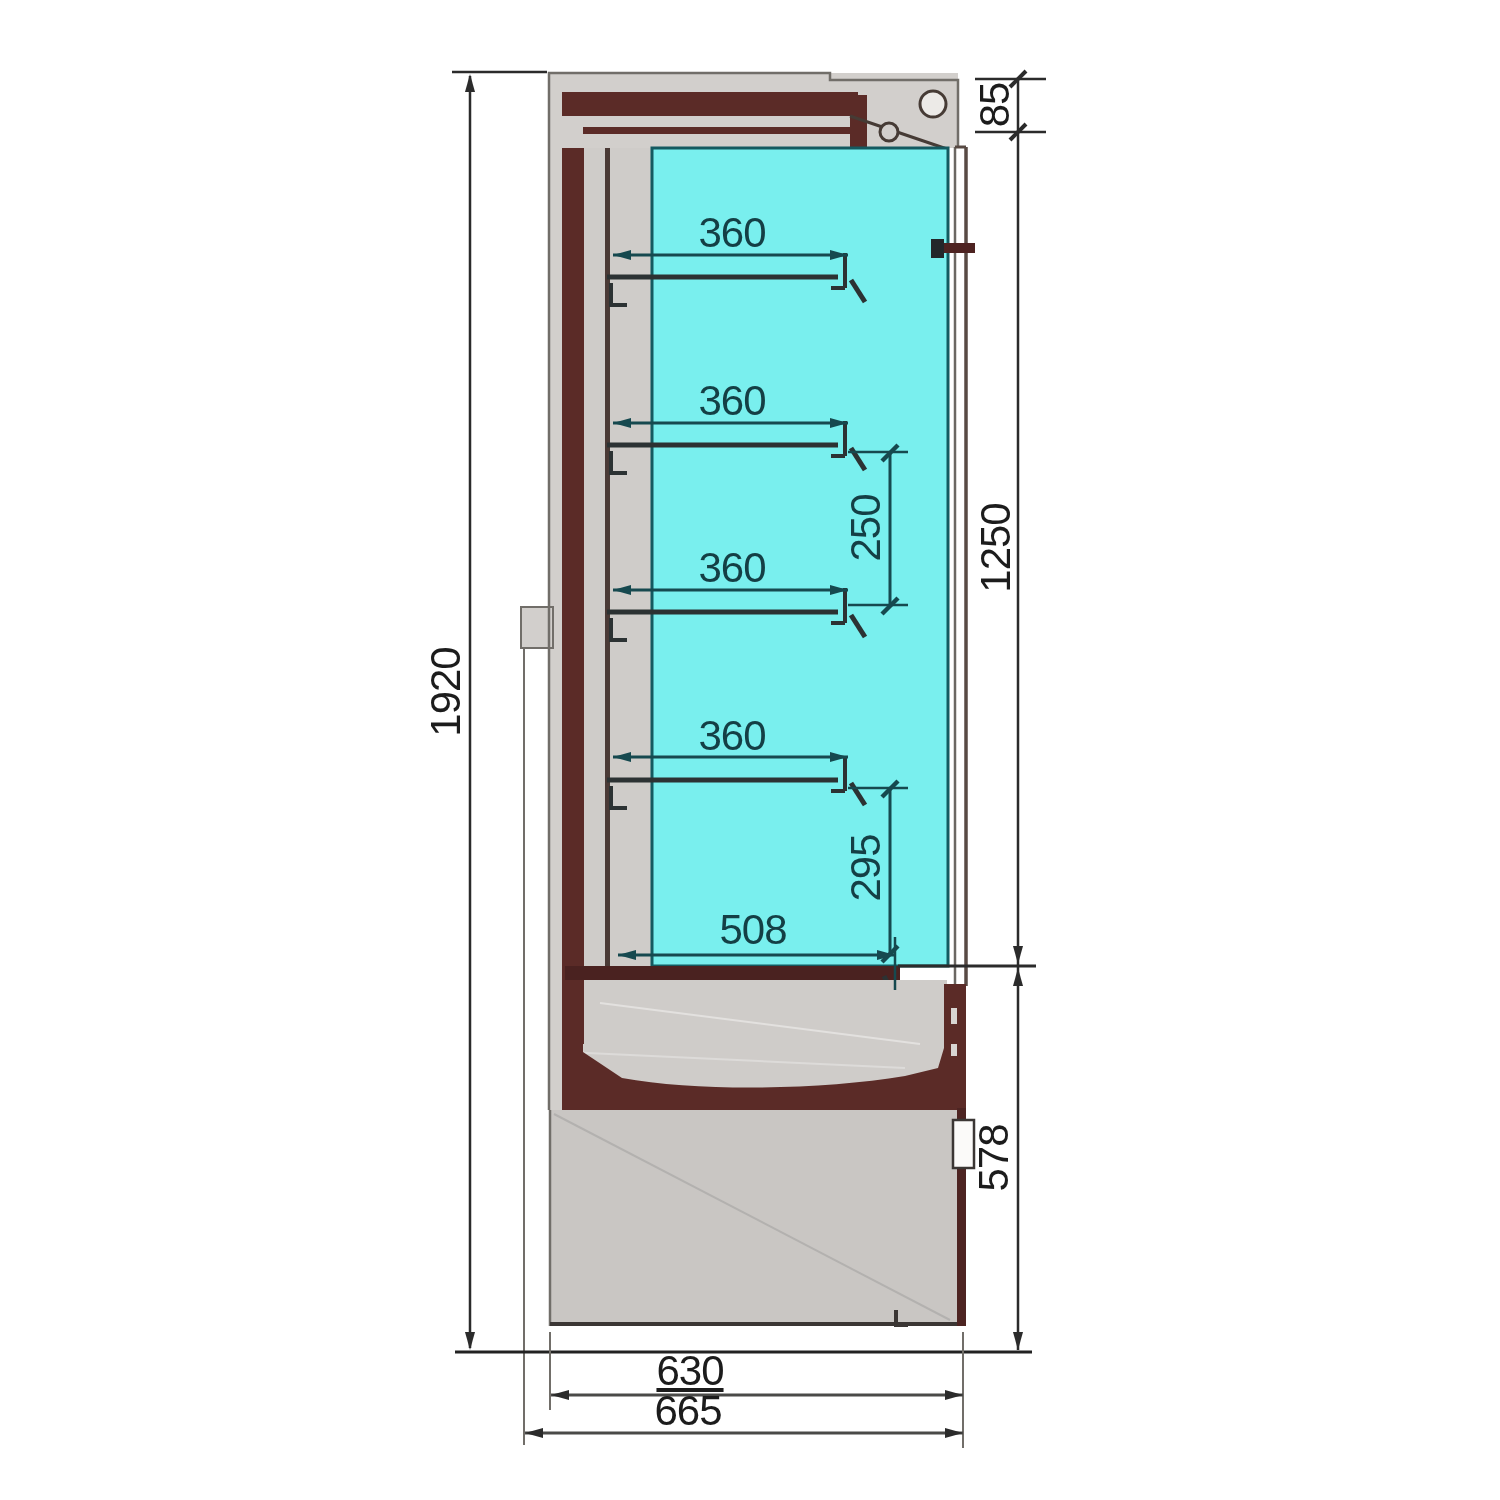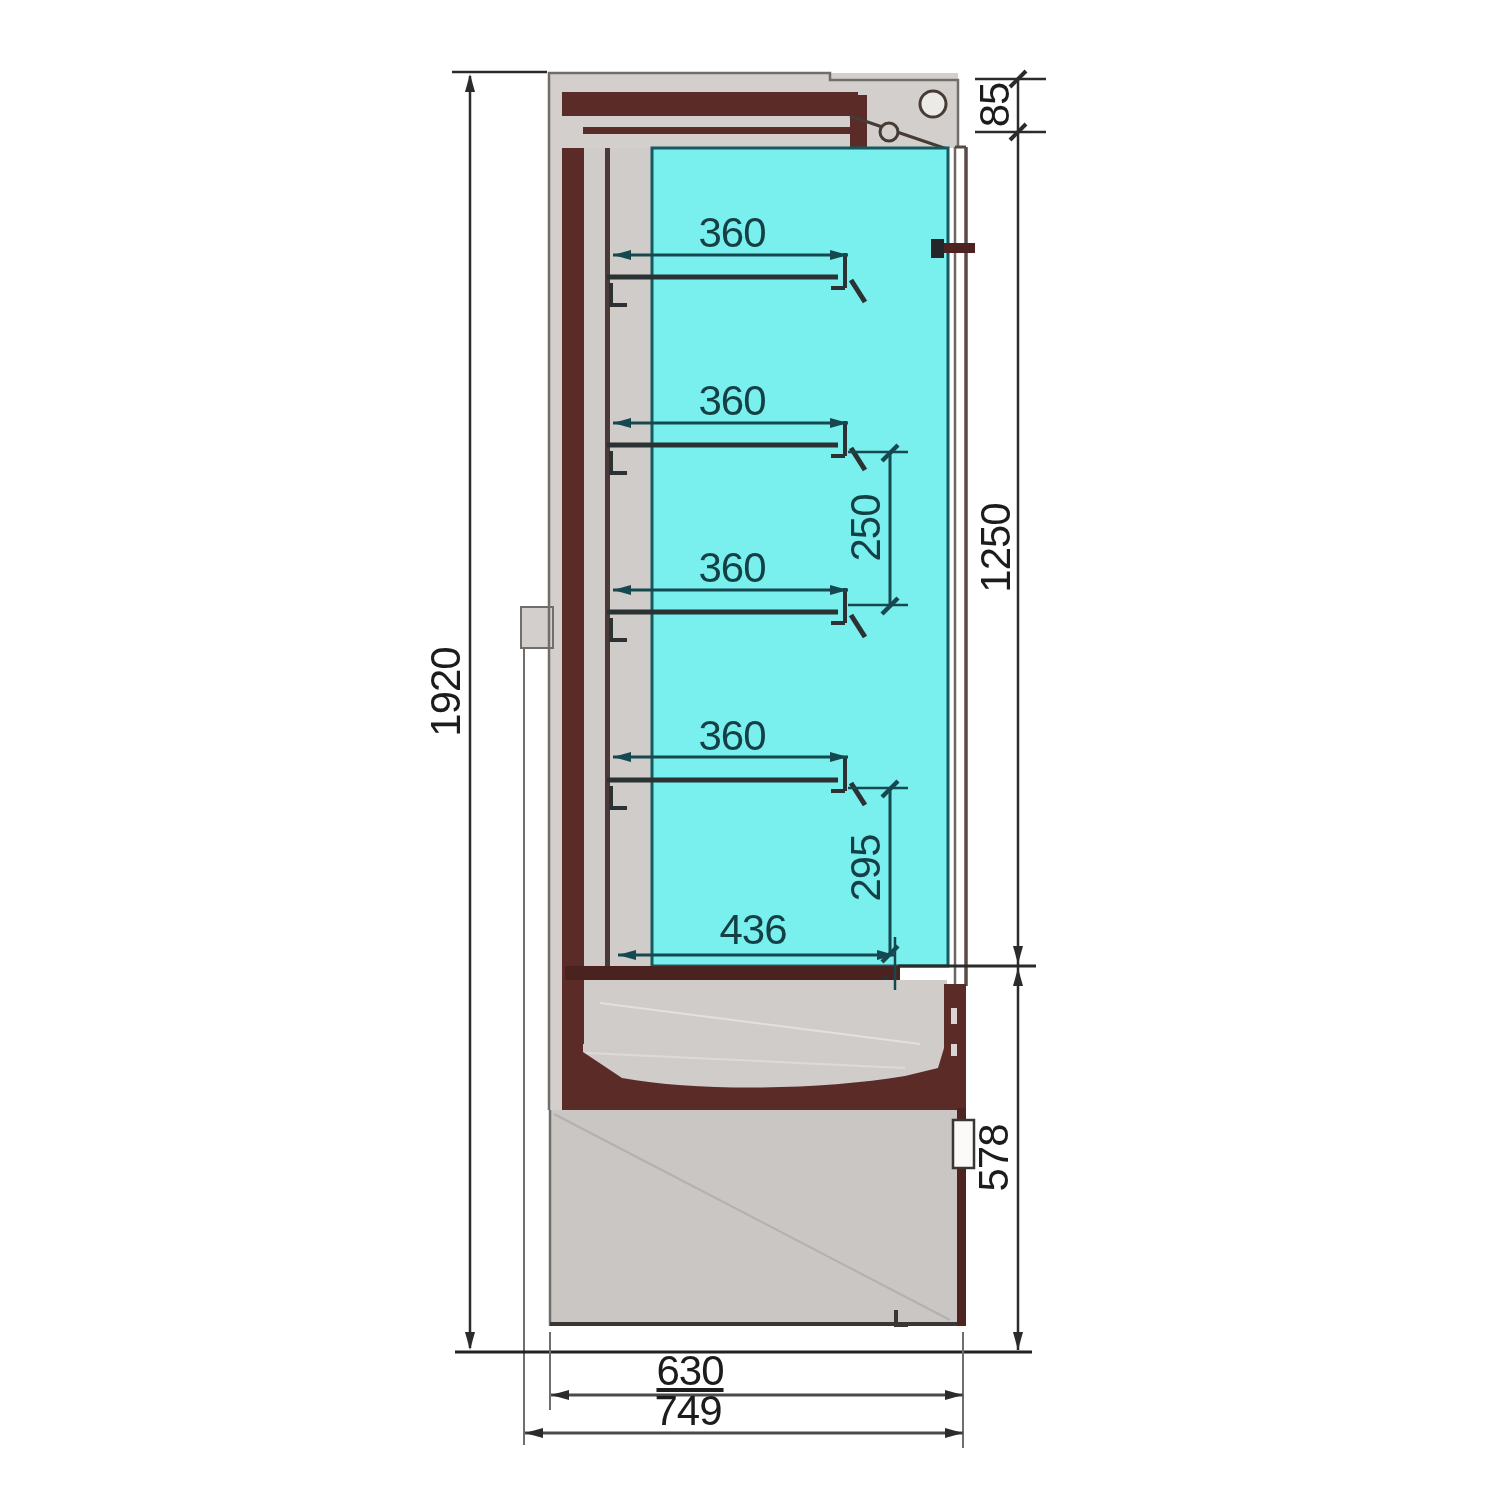--- a/index.html
+++ b/index.html
@@ -186,18 +186,18 @@
 <div class="lbl v" style="left:996px;top:548px;">1250</div>
 <div class="lbl v" style="left:994px;top:1158px;">578</div>
 
 <div class="lbl teal" style="left:732px;top:233px;">360</div>
 <div class="lbl teal" style="left:732px;top:401px;">360</div>
 <div class="lbl teal" style="left:732px;top:568px;">360</div>
 <div class="lbl teal" style="left:732px;top:736px;">360</div>
 
 <div class="lbl teal v" style="left:866px;top:528px;">250</div>
 <div class="lbl teal v" style="left:866px;top:868px;">295</div>
-<div class="lbl teal" style="left:753px;top:930px;">436</div>
+<div class="lbl teal" style="left:753px;top:930px;">508</div>
 
 <div class="lbl" style="left:690px;top:1371px;text-decoration:underline;">630</div>
-<div class="lbl" style="left:688px;top:1411px;">749</div>
+<div class="lbl" style="left:688px;top:1411px;">665</div>
 
 </div>
 
 </body></html>

